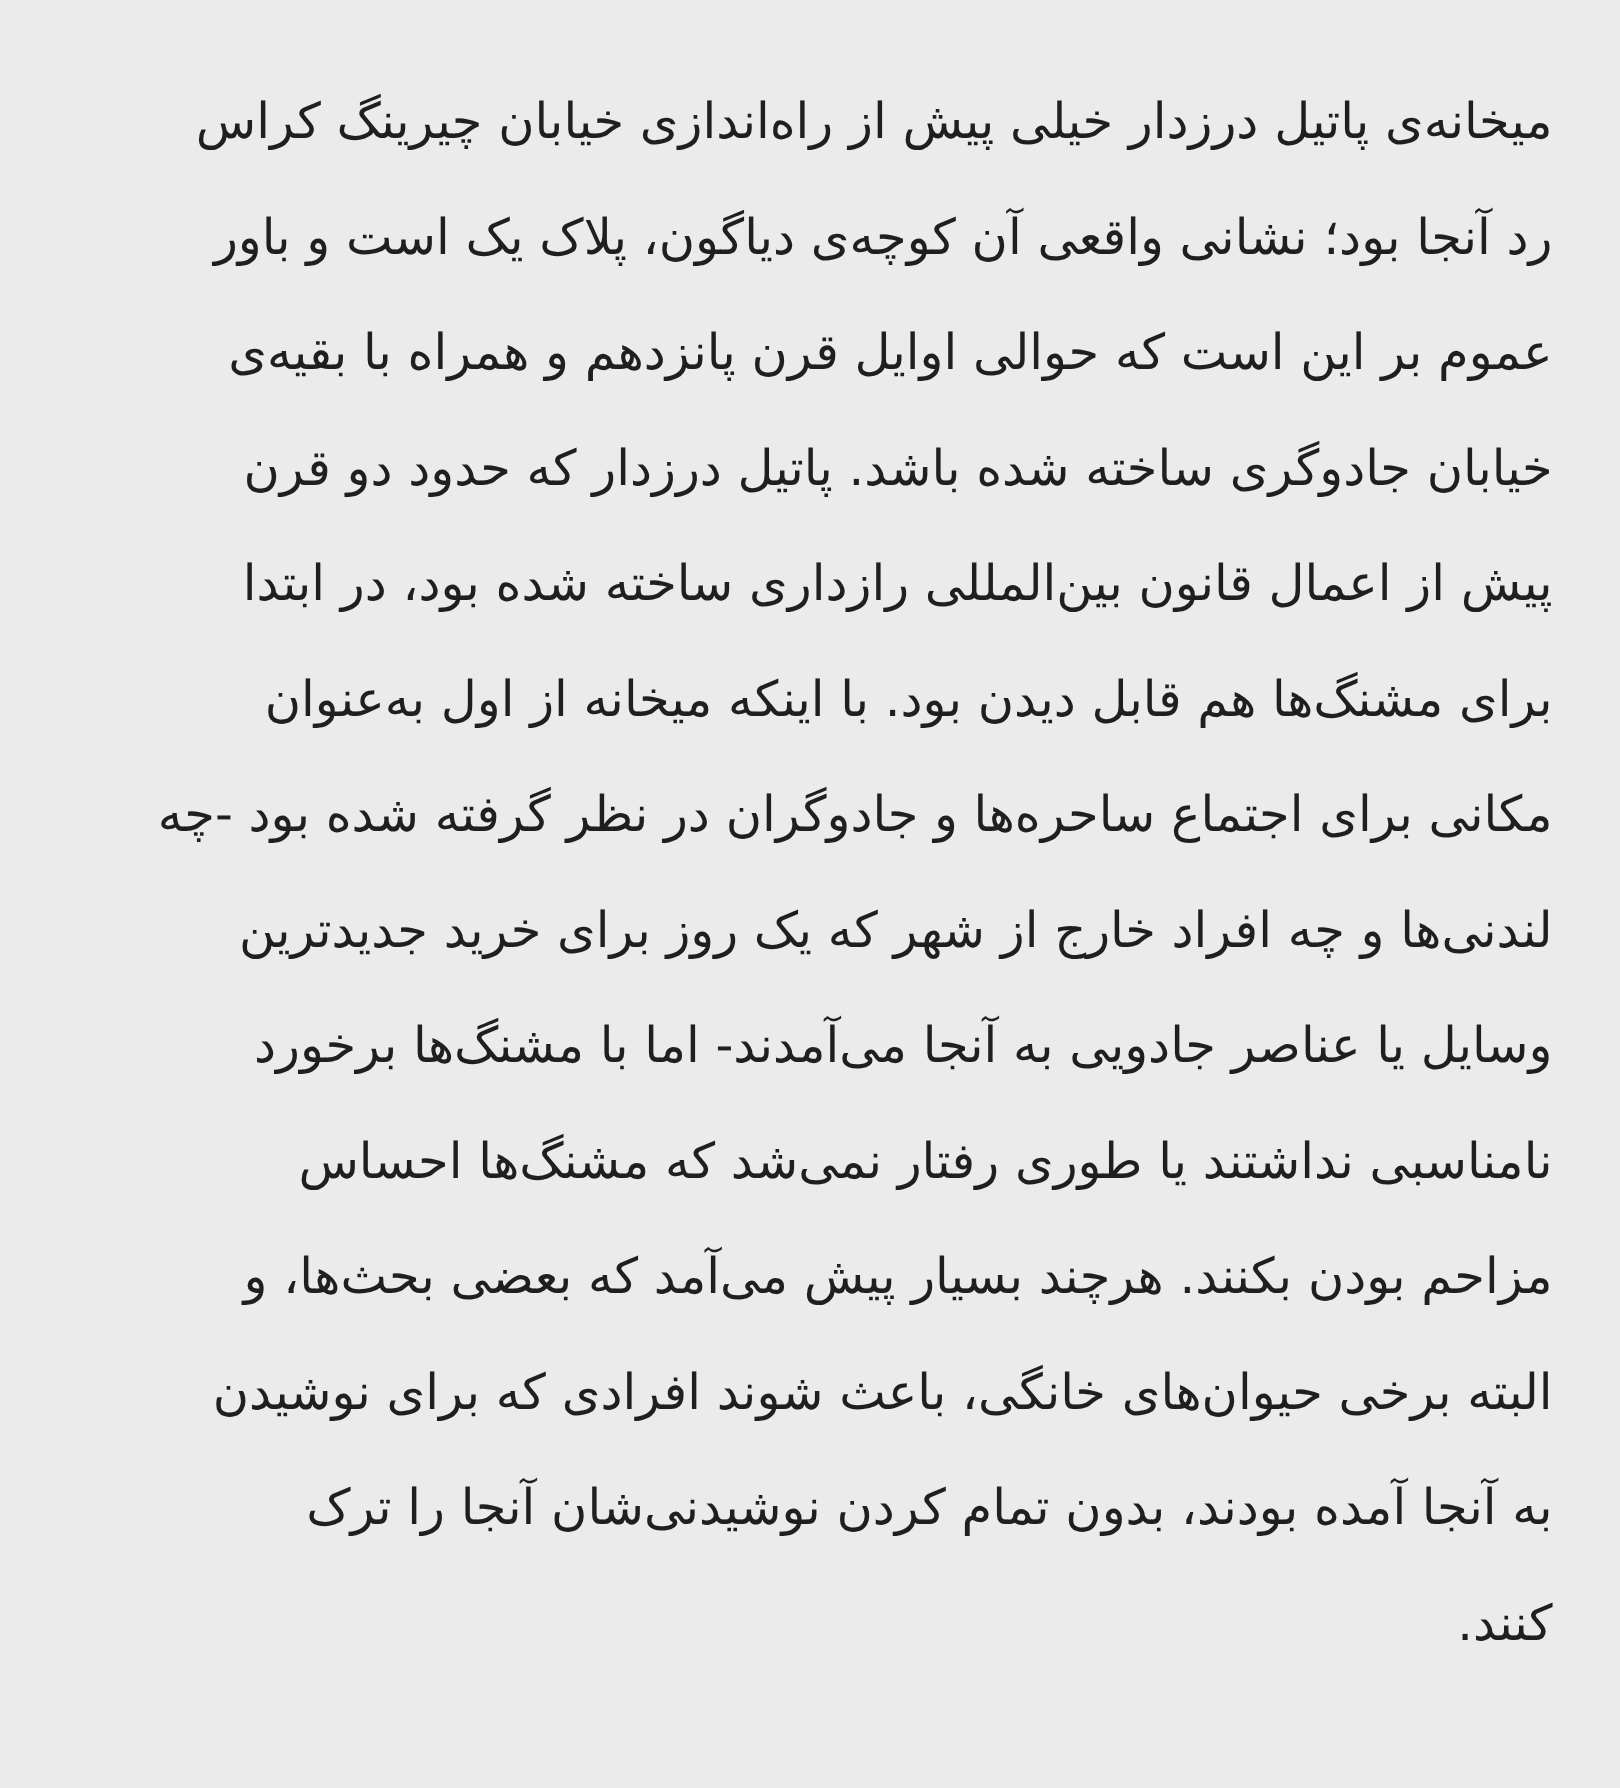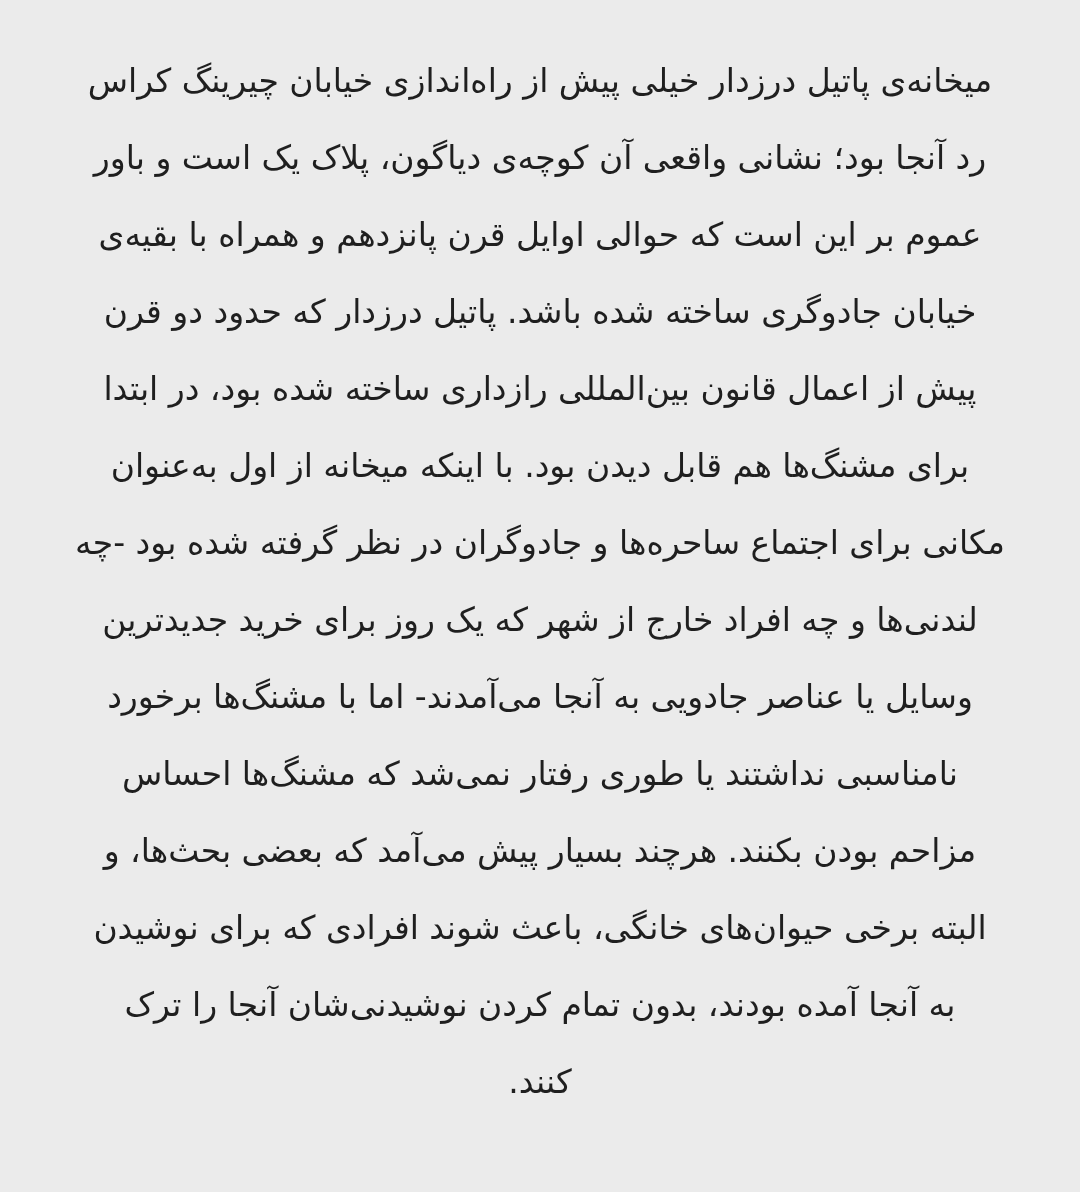--- a/index.html
+++ b/index.html
@@ -18,21 +18,21 @@
     width: 1080px;
     height: 1192px;
     padding: 42px 45px 0 45px;
     direction: rtl;
   }
   .paragraph {
     margin: 0;
     font-size: 33px;
     line-height: 77px;
     color: #1f1f1f;
-    text-align: center;
+    text-align: right;
     white-space: pre-line;
     letter-spacing: 0;
   }
 </style>
 </head>
 <body>
 
 <main class="page">
   <p class="paragraph">میخانه‌ی پاتیل درزدار خیلی پیش از راه‌اندازی خیابان چیرینگ کراس
 رد آنجا بود؛ نشانی واقعی آن کوچه‌ی دیاگون، پلاک یک است و باور

